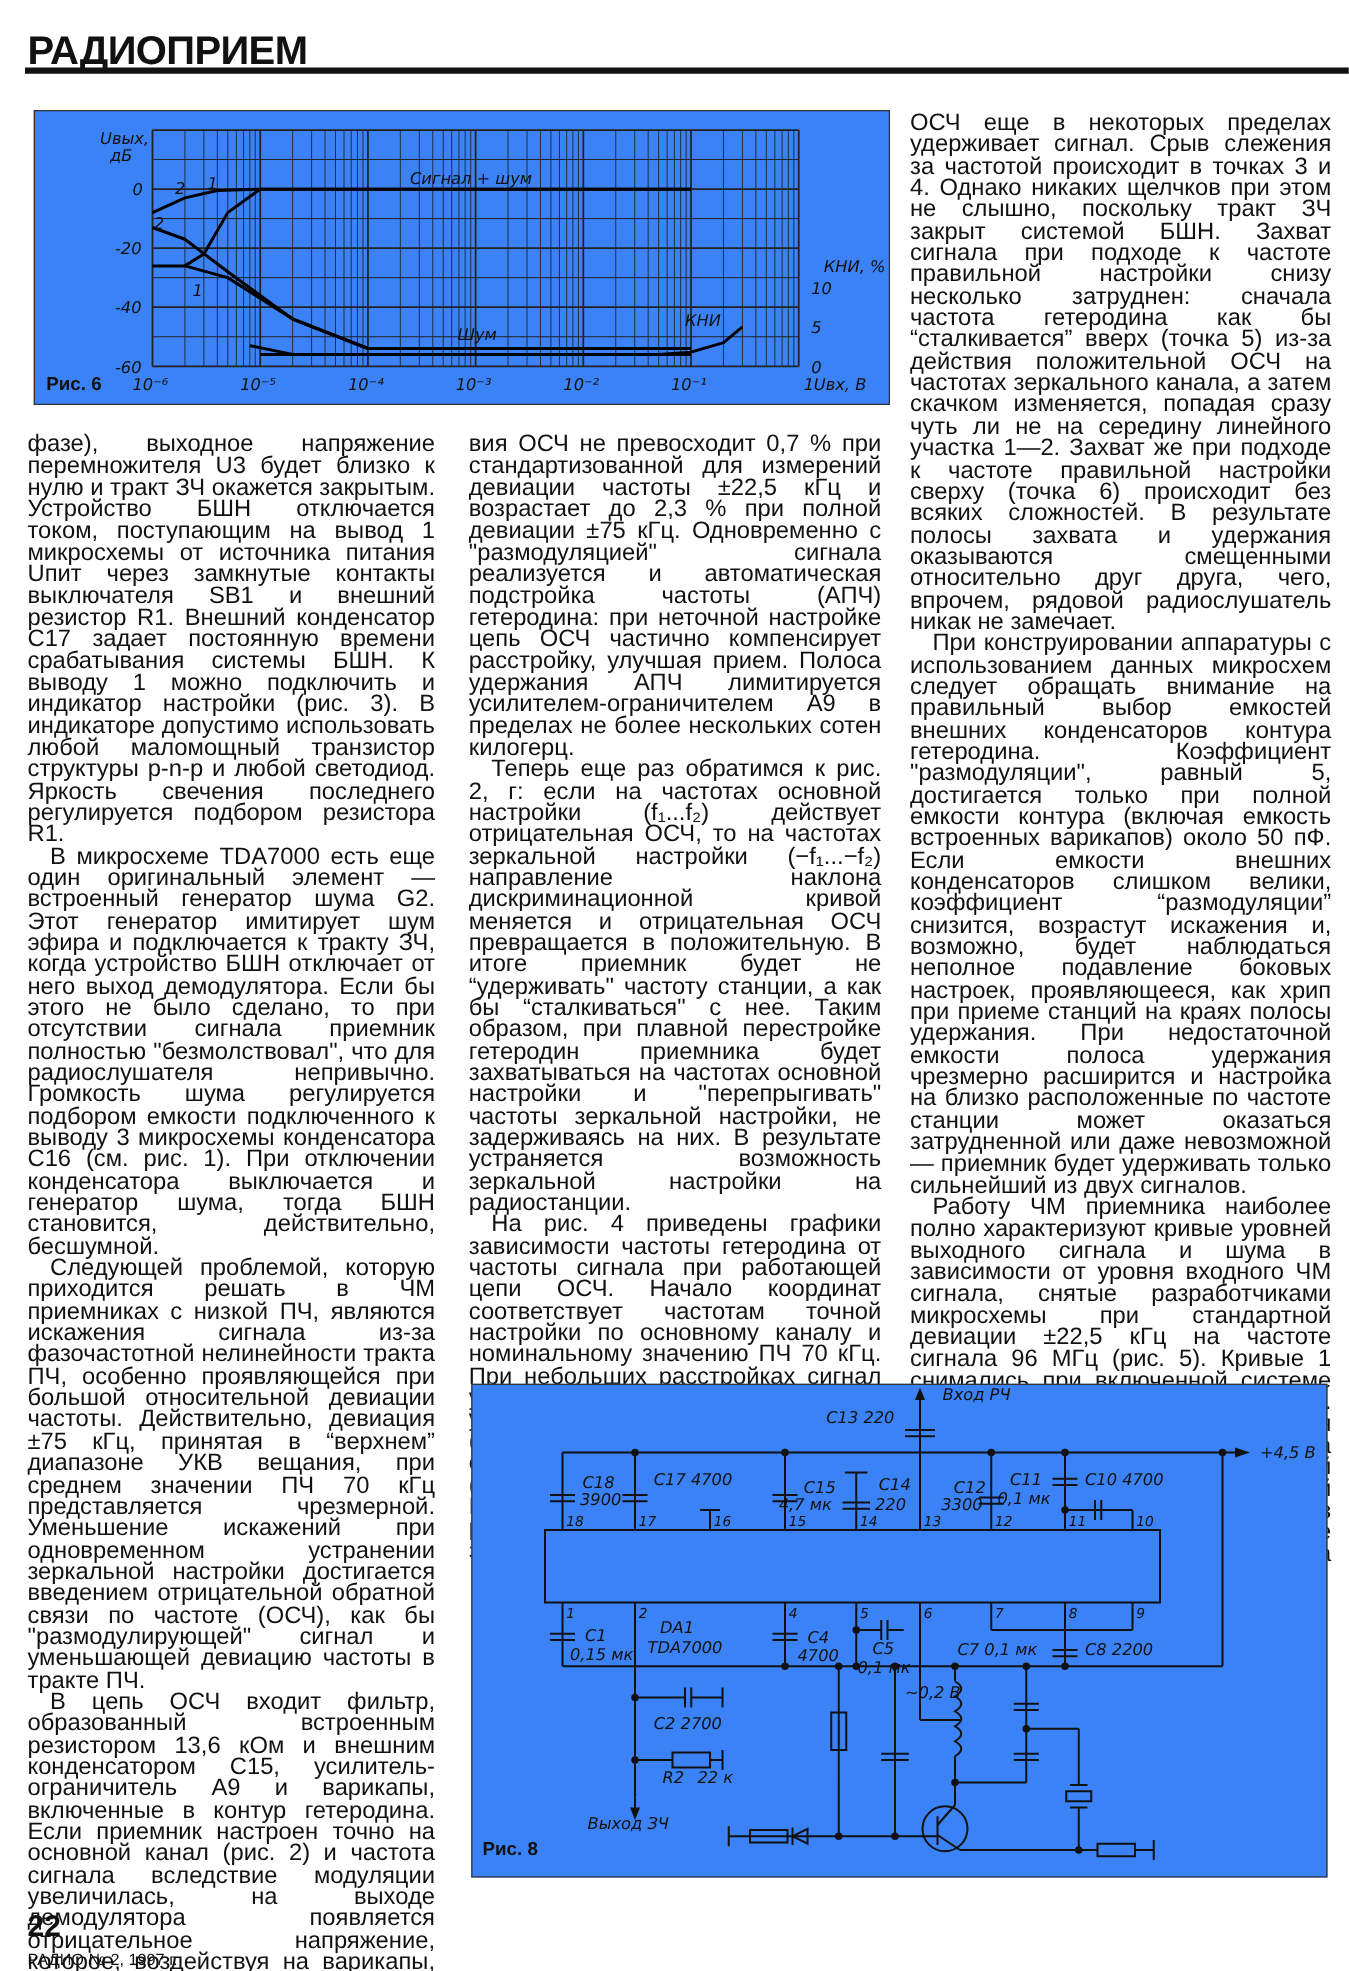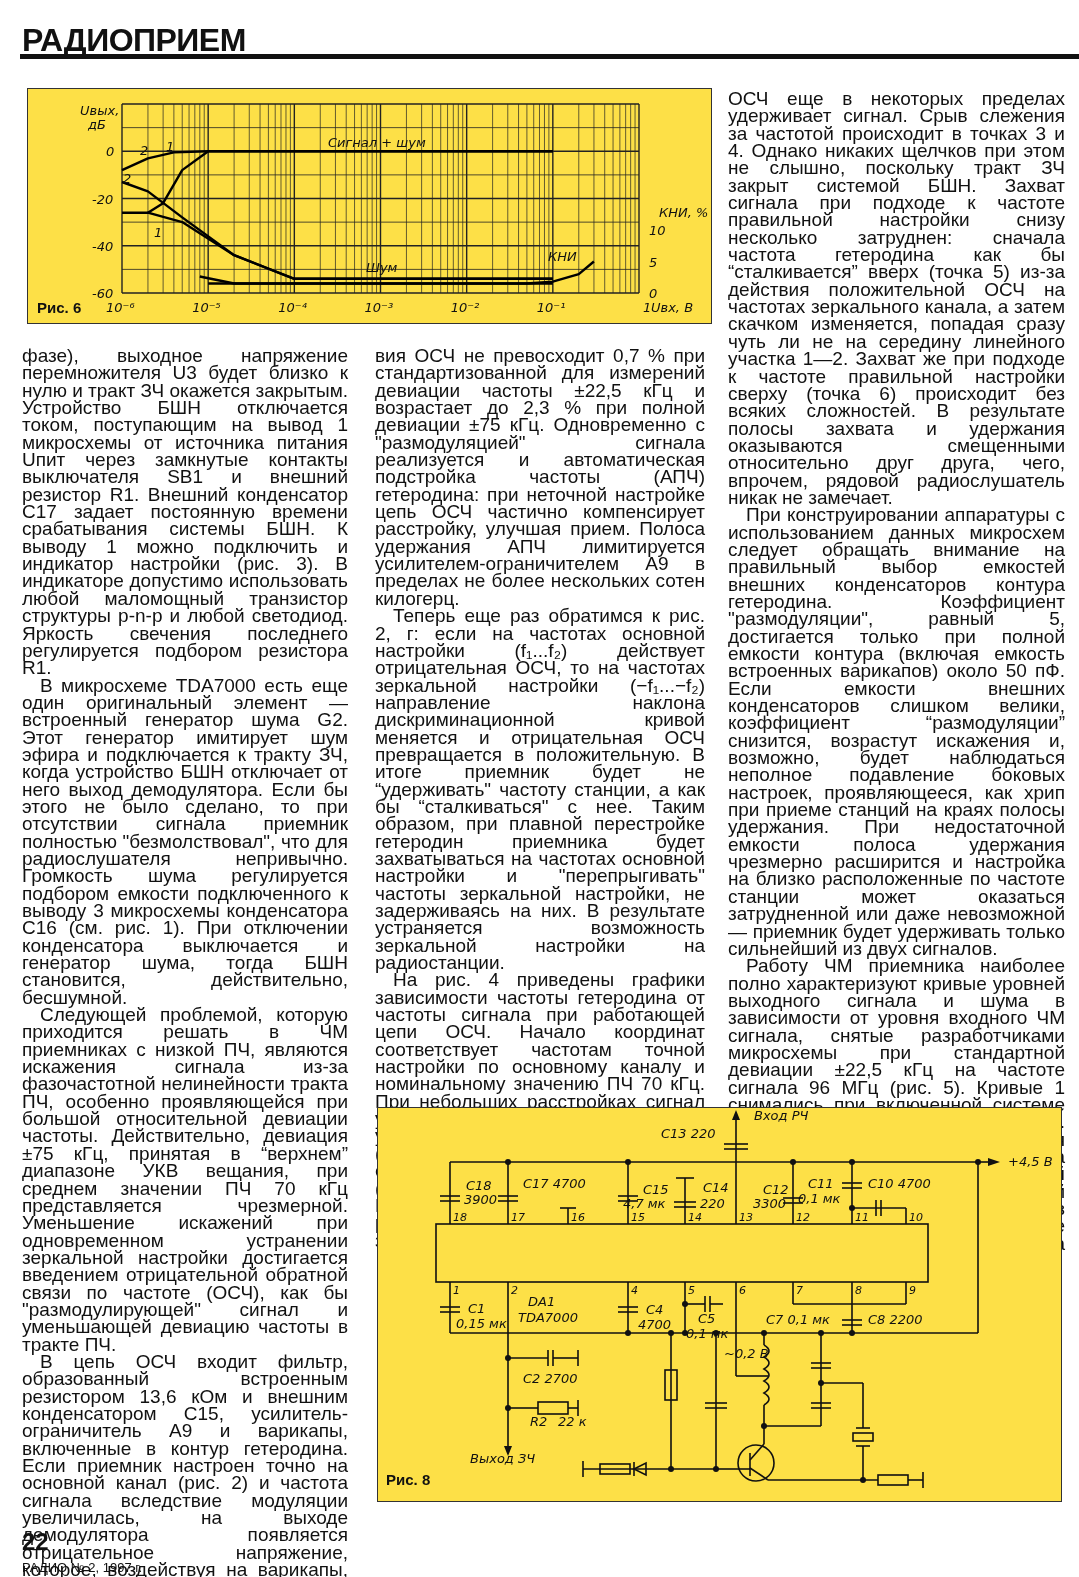--- a/index.html
+++ b/index.html
@@ -1,19 +1,19 @@
 <!DOCTYPE html>
 <html><head>
 <meta charset="utf-8">
 <style>
   html,body{margin:0;padding:0;background:#fff;}
   body{width:1079px;height:1577px;position:relative;overflow:hidden;font-family:"Liberation Sans",sans-serif;color:#111;}
   .section-title{position:absolute;left:22px;top:22px;font-weight:bold;font-size:32px;letter-spacing:-0.5px;}
   .rule{position:absolute;left:20px;top:54px;width:1060px;height:5px;background:#111;}
-  .figbox{position:absolute;border:1.5px solid #333;background:#fde047;}
+  .figbox{position:absolute;border:1.5px solid #333;background:#3b82f6;}
   .fig5{left:27px;top:88px;width:683px;height:234px;}
   .fig6{left:377px;top:1107px;width:683px;height:393px;}
   .fig-label{position:absolute;font-weight:bold;font-size:15px;}
   .col{position:absolute;font-size:19px;line-height:17.35px;text-align:justify;}
   .col p{margin:0;text-indent:0;}
   .col p.ind{text-indent:18px;}
   .col-left{left:22px;top:347px;width:326px;}
   .col-mid{left:375px;top:347px;width:330px;}
   .col-right{left:728px;top:90px;width:337px;}
   .footer{position:absolute;left:22px;top:1528px;display:flex;align-items:flex-start;gap:4px;flex-direction:column;}

